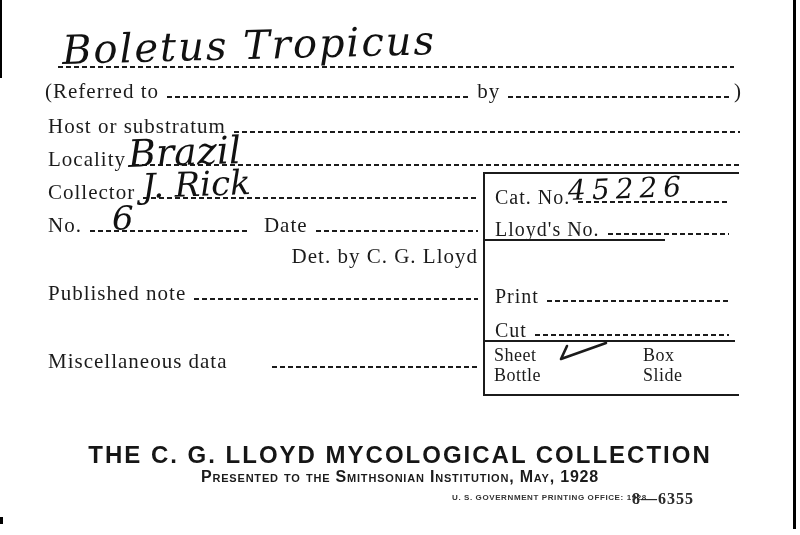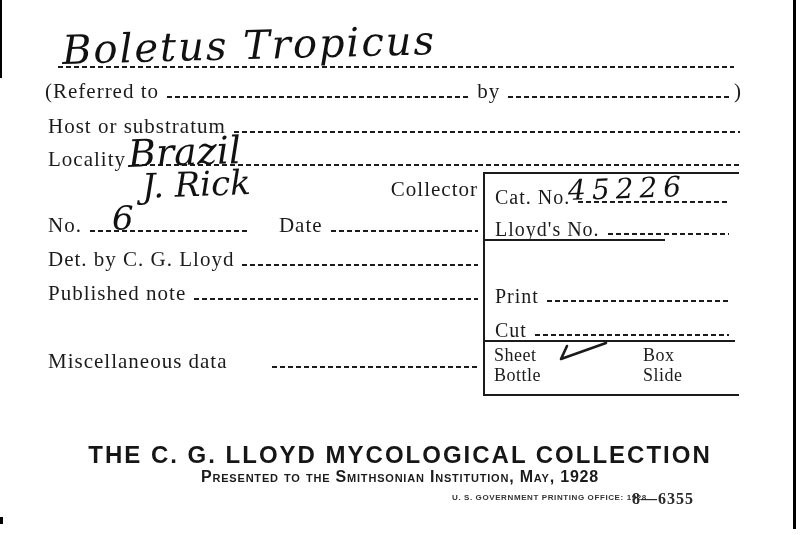--- a/index.html
+++ b/index.html
@@ -81,35 +81,35 @@
     <span>Host or substratum</span>
     <span class="fill"></span>
   </div>
 
   <div class="row" style="left:48px;right:60px;top:146px;">
     <span>Locality</span>
     <span class="fill"></span>
   </div>
   <div class="hw" style="left:128px;top:130px;font-size:38px;transform:rotate(-2deg);">Brazil</div>
 
-  <div class="row" style="left:48px;width:430px;top:179px;flex-direction:column;">
+  <div class="row" style="left:48px;width:430px;top:179px;">
     <span>Collector</span>
     <span class="fill"></span>
   </div>
   <div class="hw" style="left:142px;top:164px;font-size:34px;transform:rotate(-2deg);">J. Rick</div>
 
   <div class="row" style="left:48px;width:430px;top:212px;">
     <span>No.</span>
     <span class="fill fixed" style="width:160px;"></span>
-    <span style="margin-left:29px;">Date</span>
+    <span style="margin-left:14px;">Date</span>
     <span class="fill"></span>
   </div>
   <div class="hw" style="left:112px;top:198px;font-size:34px;">6</div>
 
-  <div class="row" style="left:48px;width:430px;top:246px;">
+  <div class="row" style="left:48px;width:430px;top:246px;flex-direction:column;">
     <span>Det. by C. G. Lloyd</span>
     <span class="fill"></span>
   </div>
 
   <div class="row" style="left:48px;width:430px;top:280px;">
     <span>Published note</span>
     <span class="fill"></span>
   </div>
 
 

